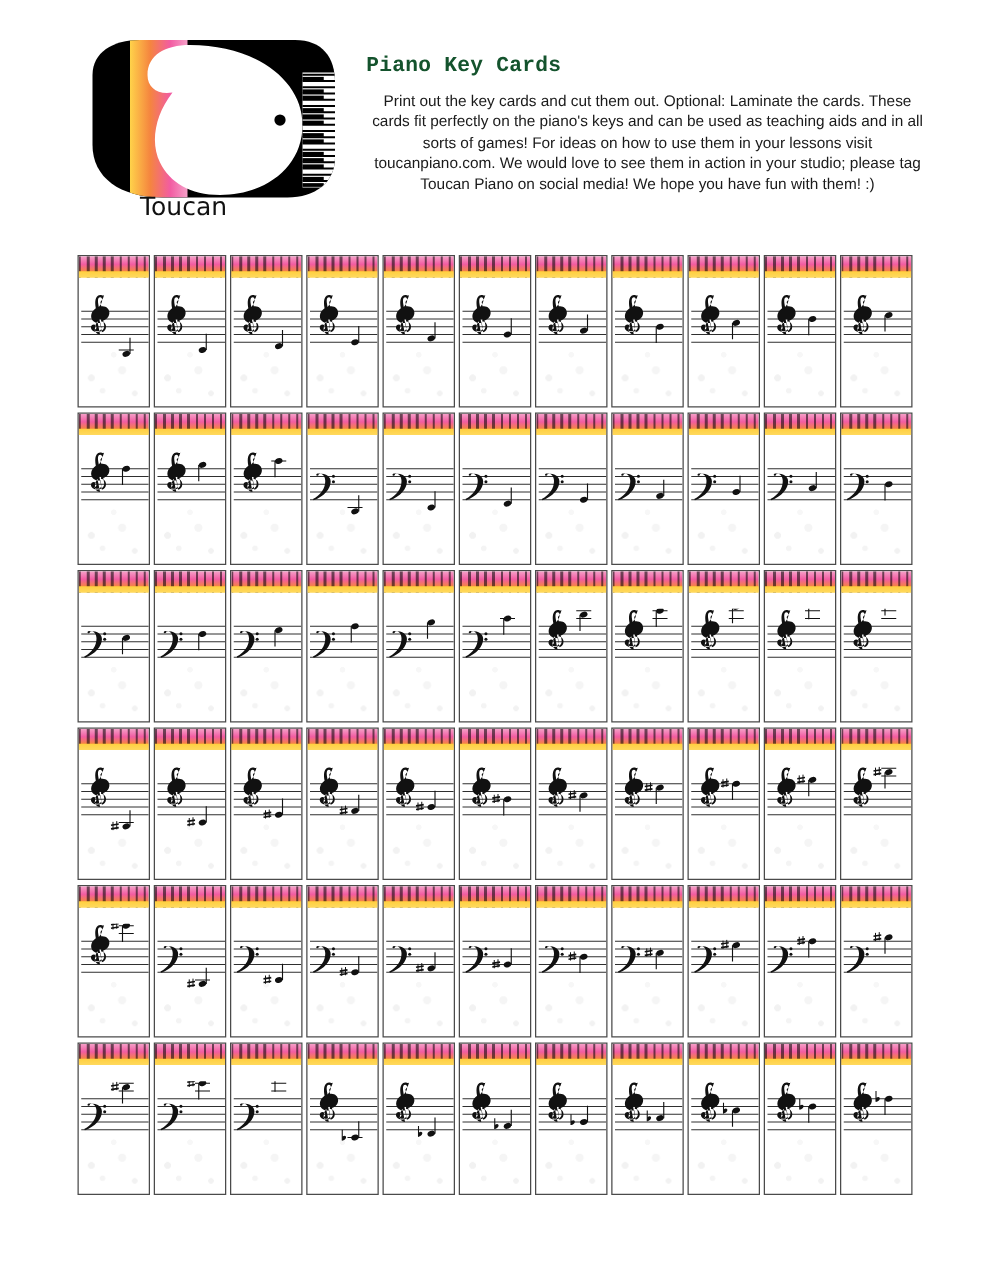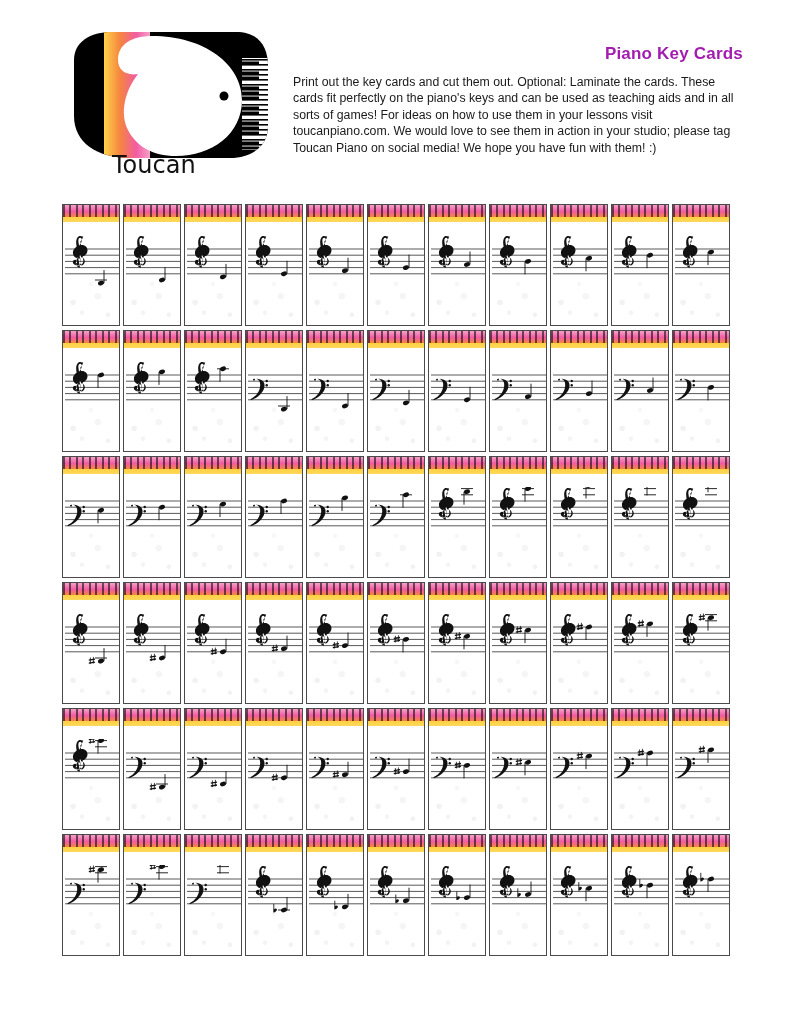--- a/index.html
+++ b/index.html
@@ -40,47 +40,47 @@
     width: 205px;
     height: 130px;
   }
 
   .logo-wordmark {
     position: absolute;
     left: 52px;
     top: 122px;
     width: 150px;
     font-family: "DejaVu Sans", sans-serif;
-    font-size: 24px;
+    font-size: 20px;
     line-height: 26px;
     color: #111111;
   }
   .logo-wordmark .w2 { display: block; }
 
   .title-block {
     position: absolute;
     left: 293px;
     top: 44px;
     width: 450px;
   }
   .doc-title {
-    font-family: Liberation Sans, sans-serif;
+    font-family: Liberation Mono, monospace;
     font-size: 17px;
-    text-align: right;
-    color: #a21caf;
+    text-align: left;
+    color: #14532d;
     margin: 0 0 10px 0;
     letter-spacing: 0.2px;
   }
   .doc-intro {
     font-family: "Liberation Sans", sans-serif;
     font-size: 12.3px;
     line-height: 16.4px;
     color: #1a1a1a;
     margin: 0;
-    text-align: left;
+    text-align: center;
   }
 
   
   .grid {
     position: absolute;
     left: 62px;
     top: 204px;
     width: 668px;
   }
   .row {

